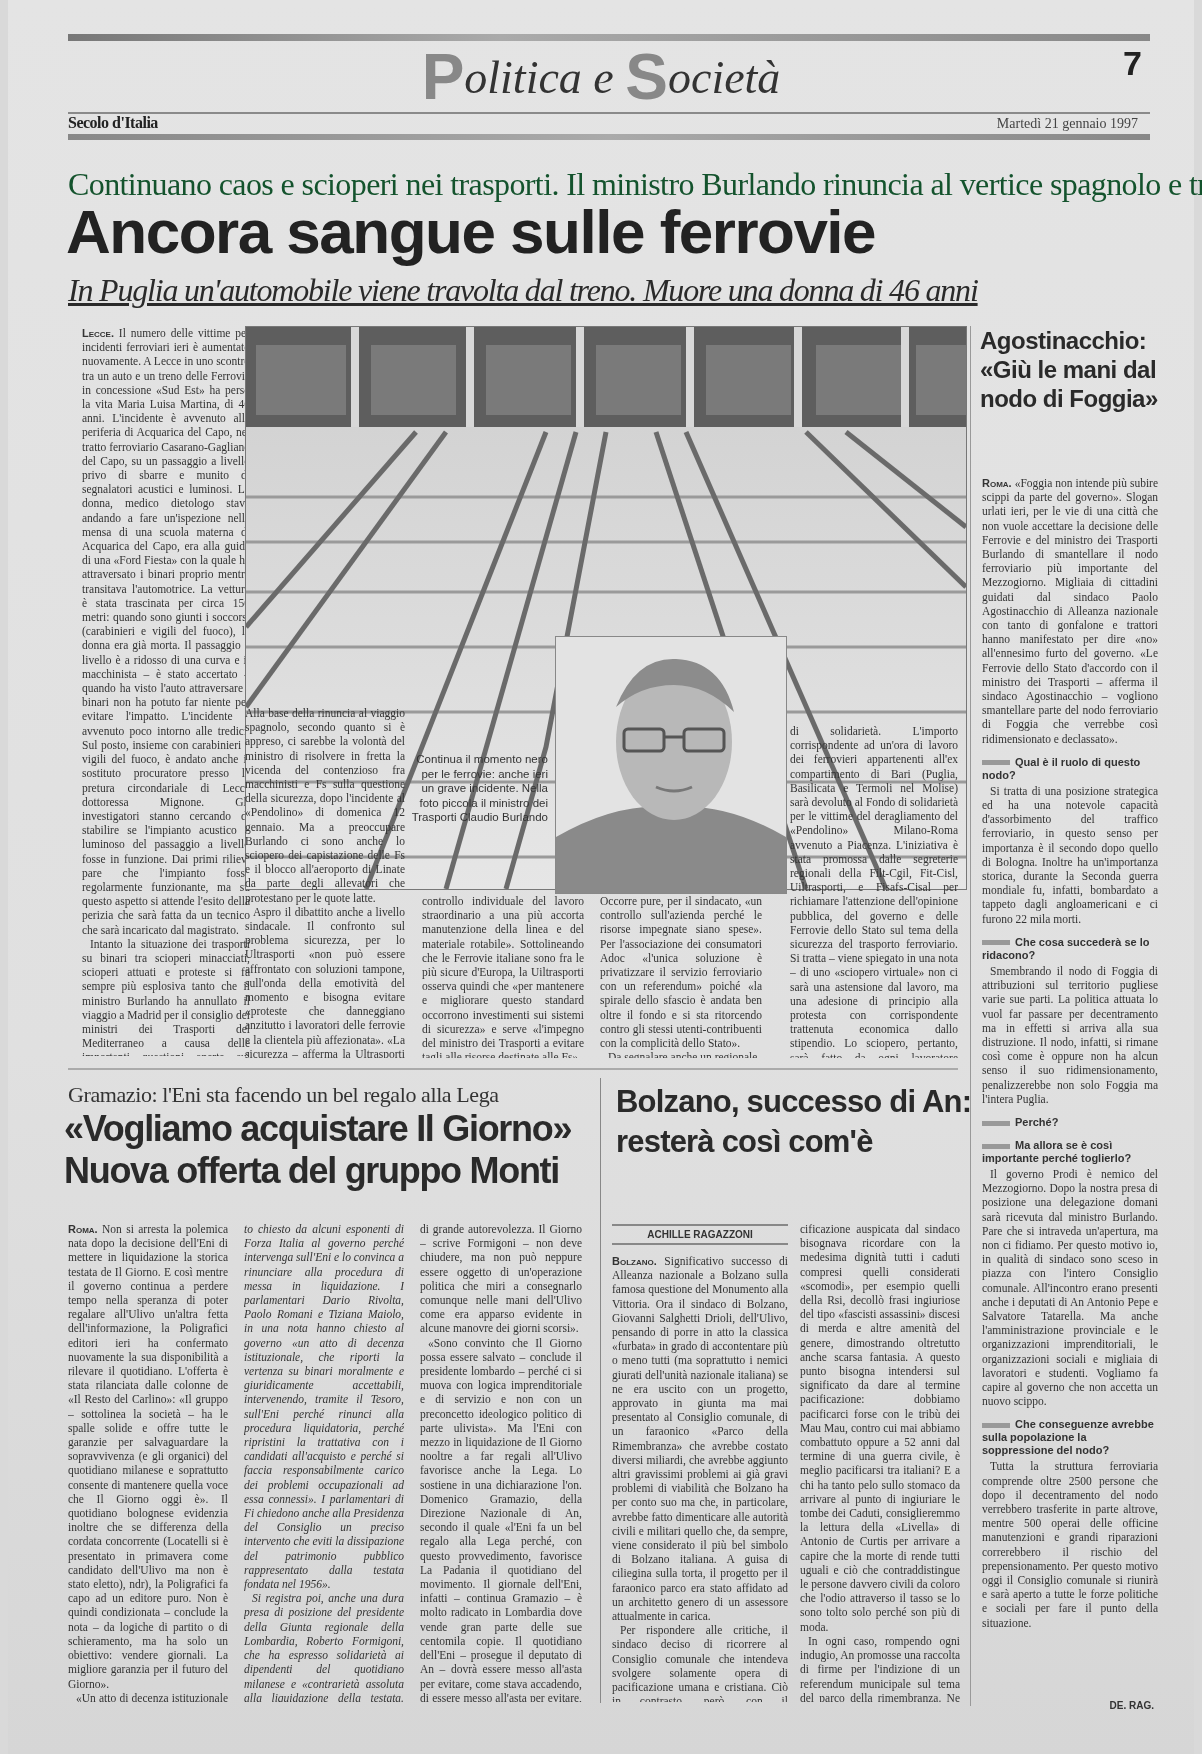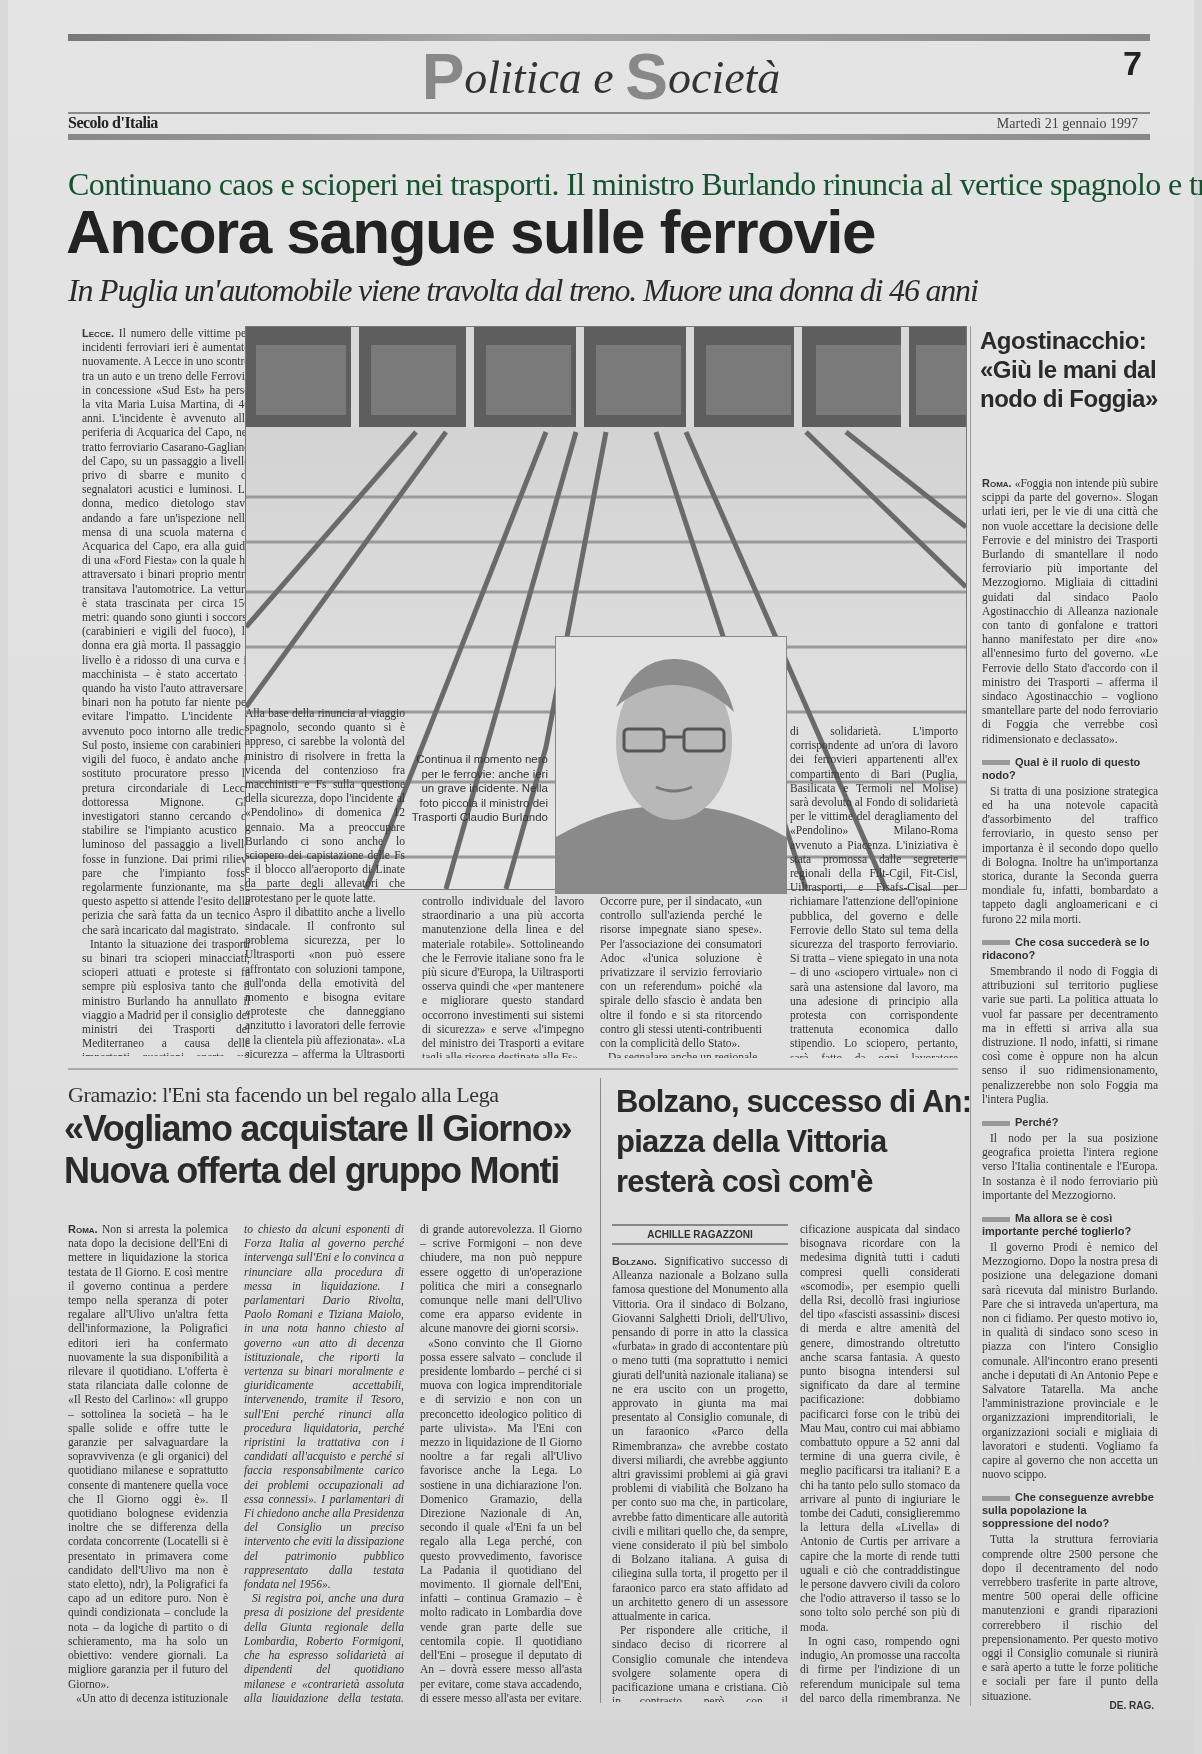--- a/index.html
+++ b/index.html
@@ -7,21 +7,21 @@
   .page{position:absolute;left:8px;top:0;width:1186px;height:1754px;background:linear-gradient(180deg,#e4e4e4 0%,#e0e0e0 60%,#d6d6d6 100%);}
   .abs{position:absolute;}
   .rule{position:absolute;background:#8a8a8a;}
   .section-title{position:absolute;left:0;width:1202px;top:40px;text-align:center;font-family:"Liberation Serif",serif;font-style:italic;font-size:46px;color:#333;letter-spacing:0px;}
   .section-title .cap{font-family:"Liberation Sans",sans-serif;font-weight:bold;font-style:normal;font-size:64px;color:#888;vertical-align:-6px;}
   .page-num{right:60px;top:44px;font-family:"Liberation Sans",sans-serif;font-weight:bold;font-size:34px;color:#222;}
   .paper-name{left:68px;top:114px;font-family:"Liberation Serif",serif;font-weight:bold;font-size:16px;letter-spacing:-0.5px;color:#222;}
   .date{right:64px;top:116px;font-size:14px;color:#444;}
   .kicker{left:68px;top:166px;width:1080px;font-size:32px;color:#14532d;letter-spacing:-0.6px;white-space:nowrap;}
   .headline{left:66px;top:196px;font-family:"Liberation Sans",sans-serif;font-weight:bold;font-size:62px;color:#222;letter-spacing:-1.5px;white-space:nowrap;}
-  .subhead{left:68px;top:272px;font-style:italic;font-size:32px;color:#2a2a2a;letter-spacing:-1.2px;white-space:nowrap;}
+  .subhead{left:68px;top:272px;font-style:italic;font-size:32px;color:#2a2a2a;letter-spacing:-1.2px;white-space:nowrap;text-decoration:underline;}
   .col{position:absolute;font-size:11.5px;line-height:14.2px;text-align:justify;color:#333;overflow:hidden;}
   .col .lead{font-family:"Liberation Sans",sans-serif;font-weight:bold;font-variant:small-caps;font-size:11px;}
   .col p{margin:0 0 0 0;text-indent:8px;}
   .col p:first-child{text-indent:0;}
   .photo-main{left:245px;top:326px;width:720px;height:562px;border:1px solid #777;overflow:hidden;}
   .photo-inset{left:555px;top:636px;width:230px;height:256px;border:1px solid #888;background:#e2e2e2;overflow:hidden;}
   .caption{left:410px;top:752px;width:138px;font-family:"Liberation Sans",sans-serif;font-size:11.5px;line-height:14.5px;text-align:right;color:#333;}
   .side-title{left:980px;top:326px;width:180px;font-family:"Liberation Sans",sans-serif;font-weight:bold;font-size:24px;line-height:29px;color:#2a2a2a;letter-spacing:-0.5px;}
   .qa-head{font-family:"Liberation Sans",sans-serif;font-weight:bold;font-size:11px;line-height:13px;color:#333;margin:10px 0 2px 0;text-align:left;}
   .qa-head .bar{display:inline-block;width:28px;height:5px;background:#999;margin-right:5px;vertical-align:middle;}
@@ -140,21 +140,20 @@
 
 <div class="rule" style="left:970px;top:326px;width:1px;height:1380px;background:#999;"></div>
 <div class="abs side-title">Agostinacchio: «Giù le mani dal nodo di Foggia»</div>
 <div class="col" style="left:982px;top:476px;width:176px;height:1225px;">
   <p><span class="lead">Roma.</span> <span>«Foggia non intende più subire scippi da parte del governo». Slogan urlati ieri, per le vie di una città che non vuole accettare la decisione delle Ferrovie e del ministro dei Trasporti Burlando di smantellare il nodo ferroviario più importante del Mezzogiorno. Migliaia di cittadini guidati dal sindaco Paolo Agostinacchio di Alleanza nazionale con tanto di gonfalone e trattori hanno manifestato per dire «no» all'ennesimo furto del governo. «Le Ferrovie dello Stato d'accordo con il ministro dei Trasporti – afferma il sindaco Agostinacchio – vogliono smantellare parte del nodo ferroviario di Foggia che verrebbe così ridimensionato e declassato».</span></p>
   <div class="qa-head"><span class="bar"></span><span>Qual è il ruolo di questo nodo?</span></div>
   <p>Si tratta di una posizione strategica ed ha una notevole capacità d'assorbimento del traffico ferroviario, in questo senso per importanza è il secondo dopo quello di Bologna. Inoltre ha un'importanza storica, durante la Seconda guerra mondiale fu, infatti, bombardato a tappeto dagli angloamericani e ci furono 22 mila morti.</p>
   <div class="qa-head"><span class="bar"></span><span>Che cosa succederà se lo ridacono?</span></div>
   <p>Smembrando il nodo di Foggia di attribuzioni sul territorio pugliese varie sue parti. La politica attuata lo vuol far passare per decentramento ma in effetti si arriva alla sua distruzione. Il nodo, infatti, si rimane così come è oppure non ha alcun senso il suo ridimensionamento, penalizzerebbe non solo Foggia ma l'intera Puglia.</p>
   <div class="qa-head"><span class="bar"></span><span>Perché?</span></div>
-  <p>Il nodo per la sua posizione geografica proietta l'intera regione verso l'Italia continentale e l'Europa. In sostanza è il nodo ferroviario più importante del Mezzogiorno.</p>
   <div class="qa-head"><span class="bar"></span><span>Ma allora se è così importante perché toglierlo?</span></div>
   <p>Il governo Prodi è nemico del Mezzogiorno. Dopo la nostra presa di posizione una delegazione domani sarà ricevuta dal ministro Burlando. Pare che si intraveda un'apertura, ma non ci fidiamo. Per questo motivo io, in qualità di sindaco sono sceso in piazza con l'intero Consiglio comunale. All'incontro erano presenti anche i deputati di An Antonio Pepe e Salvatore Tatarella. Ma anche l'amministrazione provinciale e le organizzazioni imprenditoriali, le organizzazioni sociali e migliaia di lavoratori e studenti. Vogliamo fa capire al governo che non accetta un nuovo scippo.</p>
   <div class="qa-head"><span class="bar"></span><span>Che conseguenze avrebbe sulla popolazione la soppressione del nodo?</span></div>
   <p>Tutta la struttura ferroviaria comprende oltre 2500 persone che dopo il decentramento del nodo verrebbero trasferite in parte altrove, mentre 500 operai delle officine manutenzioni e grandi riparazioni correrebbero il rischio del prepensionamento. Per questo motivo oggi il Consiglio comunale si riunirà e sarà aperto a tutte le forze politiche e sociali per fare il punto della situazione.</p>
 </div>
 <div class="abs signature">DE. RAG.</div>
 
 <div class="rule" style="left:68px;top:1068px;width:890px;height:2px;background:#aaa;"></div>
 
 <div class="abs sec2-kicker">Gramazio: l'Eni sta facendo un bel regalo alla Lega</div>
@@ -172,21 +171,20 @@
 </div>
 <div class="col" style="left:420px;top:1222px;width:162px;height:480px;">
   <p>di grande autorevolezza. Il Giorno – scrive Formigoni – non deve chiudere, ma non può neppure essere oggetto di un'operazione politica che miri a consegnarlo comunque nelle mani dell'Ulivo come era apparso evidente in alcune manovre dei giorni scorsi».</p>
   <p>«Sono convinto che Il Giorno possa essere salvato – conclude il presidente lombardo – perché ci si muova con logica imprenditoriale e di servizio e non con un preconcetto ideologico politico di parte ulivista». Ma l'Eni con mezzo in liquidazione de Il Giorno nooltre a far regali all'Ulivo favorisce anche la Lega. Lo sostiene in una dichiarazione l'on. Domenico Gramazio, della Direzione Nazionale di An, secondo il quale «l'Eni fa un bel regalo alla Lega perché, con questo provvedimento, favorisce La Padania il quotidiano del movimento. Il giornale dell'Eni, infatti – continua Gramazio – è molto radicato in Lombardia dove vende gran parte delle sue centomila copie. Il quotidiano dell'Eni – prosegue il deputato di An – dovrà essere messo all'asta per evitare, come stava accadendo, di essere messo all'asta per evitare, come stava accadendo, di essere ceduto ad una cordata di amici di Prodi».</p>
 </div>
 
 <div class="rule" style="left:600px;top:1078px;width:1px;height:625px;background:#888;"></div>
 
 <div class="abs sec3-head">
   <div>Bolzano, successo di An:</div>
-  <div>piazza della Vittoria</div>
   <div>resterà così com'è</div>
 </div>
 <div class="abs byline">ACHILLE RAGAZZONI</div>
 <div class="col" style="left:612px;top:1254px;width:176px;height:448px;">
   <p><span class="lead">Bolzano.</span> <span>Significativo successo di Alleanza nazionale a Bolzano sulla famosa questione del Monumento alla Vittoria. Ora il sindaco di Bolzano, Giovanni Salghetti Drioli, dell'Ulivo, pensando di porre in atto la classica «furbata» in grado di accontentare più o meno tutti (ma soprattutto i nemici giurati dell'unità nazionale italiana) se ne era uscito con un progetto, approvato in giunta ma mai presentato al Consiglio comunale, di un faraonico «Parco della Rimembranza» che avrebbe costato diversi miliardi, che avrebbe aggiunto altri gravissimi problemi ai già gravi problemi di viabilità che Bolzano ha per conto suo ma che, in particolare, avrebbe fatto dimenticare alle autorità civili e militari quello che, da sempre, viene considerato il più bel simbolo di Bolzano italiana. A guisa di ciliegina sulla torta, il progetto per il faraonico parco era stato affidato ad un architetto genero di un assessore attualmente in carica.</span></p>
   <p>Per rispondere alle critiche, il sindaco deciso di ricorrere al Consiglio comunale che intendeva svolgere solamente opera di pacificazione umana e cristiana. Ciò in contrasto, però, con il comportamento di un altro assessore che quando un esponente di An ebbe se che proprio in nome di quella pa-</p>
 </div>
 <div class="col" style="left:800px;top:1222px;width:160px;height:480px;">
   <p>cificazione auspicata dal sindaco bisognava ricordare con la medesima dignità tutti i caduti compresi quelli considerati «scomodi», per esempio quelli della Rsi, decollò frasi ingiuriose del tipo «fascisti assassini» discesi di merda e altre amenità del genere, dimostrando oltretutto anche scarsa fantasia. A questo punto bisogna intendersi sul significato da dare al termine pacificazione: dobbiamo pacificarci forse con le tribù dei Mau Mau, contro cui mai abbiamo combattuto oppure a 52 anni dal termine di una guerra civile, è meglio pacificarsi tra italiani? E a chi ha tanto pelo sullo stomaco da arrivare al punto di ingiuriare le tombe dei Caduti, consiglieremmo la lettura della «Livella» di Antonio de Curtis per arrivare a capire che la morte di rende tutti uguali e ciò che contraddistingue le persone davvero civili da coloro che l'odio attraverso il tasso se lo sono tolto solo perché son più di moda.</p>
   <p>In ogni caso, rompendo ogni indugio, An promosse una raccolta di firme per l'indizione di un referendum municipale sul tema del parco della rimembranza. Ne sarebbero state necessarie 4.000 ed in un solo fine settimane se vennero raccolte oltre 1.000. A questo punto il sindaco ha preferito fare precipitosamente marcia indietro gettando alle ortiche il faraonico e contestatissimo progetto.</p>

